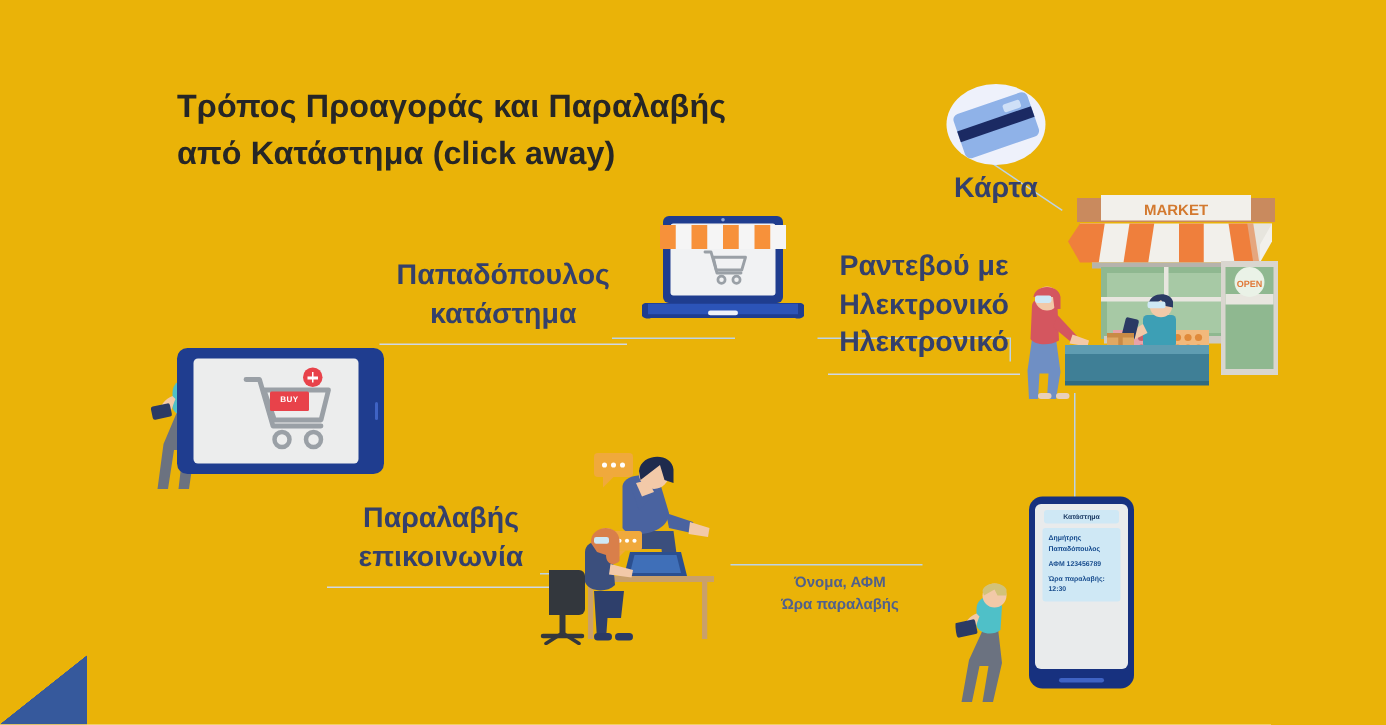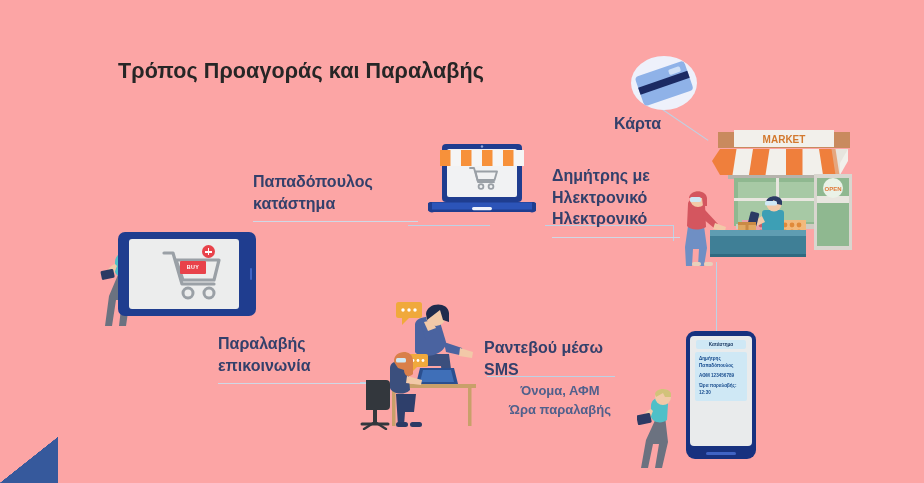--- a/index.html
+++ b/index.html
@@ -2,47 +2,47 @@
 <html><head>
 <meta charset="utf-8">
 <style>
   html,body{margin:0;padding:0;}
   body{
     width:924px;height:483px;
     background:#ffffff;
     font-family:"Liberation Sans","DejaVu Sans",sans-serif;
     overflow:hidden;position:relative;
   }
-  #slide{position:absolute;inset:0;overflow:hidden;background:#fca5a5;}
+  #slide{position:absolute;inset:0;overflow:hidden;background:#eab308;}
 
   
   .corner-tri{
     position:absolute;left:0;bottom:0;width:58px;height:46px;
     background:linear-gradient(to bottom right,transparent 49.6%,#36599c 50%);
   }
 
   
   .title{
     position:absolute;left:118px;top:56px;width:460px;
     font-size:21.5px;font-weight:bold;color:#262626;
     line-height:1.42;letter-spacing:.1px;
   }
   .title .l2{display:block;}
 
   
   .lbl{
-    position:absolute;color:#34406b;
-    font-size:16px;font-weight:bold;line-height:1.35;
+    position:absolute;text-align:center;color:#34406b;
+    font-size:19px;font-weight:bold;line-height:1.35;
   }
   .lbl .ul{
     display:block;height:1px;background:#cfd8e6;margin-top:7px;
   }
   .sub{
     position:absolute;text-align:center;color:#50608c;
-    font-size:13px;font-weight:bold;line-height:1.45;
+    font-size:10px;font-weight:bold;line-height:1.45;
   }
 
   
   .ln{position:absolute;background:#bcd3e6;}
   .ln.h{height:1.4px;}
   .ln.v{width:1.4px;}
 
   
   .tablet{position:absolute;left:118px;top:232px;width:138px;height:84px;}
   .tablet .body{position:absolute;inset:0;background:#1f3d8f;border-radius:7px;}
@@ -98,20 +98,21 @@
 </style>
 </head>
 <body>
 
 <div id="slide">
 
   <div class="corner-tri"></div>
 
   <div class="title">
     <span>Τρόπος Προαγοράς και Παραλαβής</span>
+    <span class="l2">από Κατάστημα (click away)</span>
   </div>
 
   <div class="ln h" style="left:408px;top:225px;width:82px;"></div>
   <div class="ln h" style="left:545px;top:225px;width:128px;"></div>
   <div class="ln v" style="left:673px;top:225px;height:16px;"></div>
   <div class="ln" style="left:655px;top:104px;width:64px;height:1.4px;transform:rotate(34deg);transform-origin:left center;"></div>
   <div class="ln v" style="left:716px;top:262px;height:70px;"></div>
   <div class="ln h" style="left:360px;top:382px;width:20px;"></div>
   <div class="ln h" style="left:487px;top:376px;width:128px;"></div>
 
@@ -168,21 +169,21 @@
       </g>
       <circle cx="53" cy="46.5" r="2.4" fill="none" stroke="#9aa0a6" stroke-width="1.8"></circle>
       <circle cx="63" cy="46.5" r="2.4" fill="none" stroke="#9aa0a6" stroke-width="1.8"></circle>
       <path d="M2 62 h104 a4 4 0 0 1 -4 10 H6 a4 4 0 0 1 -4 -10 Z" fill="#1f3d8f"></path>
       <rect x="4" y="62.5" width="100" height="7" fill="#2c54b8"></rect>
       <rect x="44" y="67" width="20" height="3.2" rx="1.6" fill="#eef2fb"></rect>
     </svg>
   </div>
 
   <div class="lbl" style="left:552px;top:165px;width:128px;">
-    <span>Δημήτρης με</span><br>
+    <span>Ραντεβού με</span><br>
     <span>Ηλεκτρονικό</span><br>
     <span>Ηλεκτρονικό</span>
     <span class="ul"></span>
   </div>
 
   <div class="card-ill">
     <svg viewBox="0 0 70 58" width="70" height="58">
       <ellipse cx="35" cy="28" rx="33" ry="27" fill="#eef1fb"></ellipse>
       <g transform="rotate(-19 35 28)">
         <rect x="9" y="13" width="52" height="31" rx="4" fill="#8fb2e8"></rect>
@@ -337,24 +338,20 @@
         <path d="M2 126 h26" stroke="#33373d" stroke-width="3" fill="none" stroke-linecap="round"></path>
         <path d="M15 124 L4 131" stroke="#33373d" stroke-width="2.4" fill="none" stroke-linecap="round"></path>
         <path d="M15 124 L26 131" stroke="#33373d" stroke-width="2.4" fill="none" stroke-linecap="round"></path>
       </g>
 
       <rect x="36" y="124" width="12" height="5" rx="2.5" fill="#2b3a64"></rect>
       <rect x="50" y="124" width="12" height="5" rx="2.5" fill="#2b3a64"></rect>
     </svg>
   </div>
 
-  <div class="lbl" style="left:484px;top:337px;width:152px;">
-    <span>Ραντεβού μέσω</span><br>
-    <span>SMS</span>
-  </div>
   <div class="sub" style="left:484px;top:382px;width:152px;">
     <span>Όνομα, ΑΦΜ</span><br>
     <span>Ώρα παραλαβής</span>
   </div>
 
   <div class="person-phone">
     <svg viewBox="0 0 46 82" width="46" height="82">
       <path d="M20 30 L28 30 L31 56 L25 82 L18 82 L22 58 L16 58 L11 82 L4 82 L9 54 Z" fill="#6b7280"></path>
       <path d="M14 20 C14 13 21 10 27 13 L31 18 L30 34 C25 38 16 37 14 31 Z" fill="#4fc0c8"></path>
       <circle cx="26" cy="11" r="8" fill="#f2c9a8"></circle>

